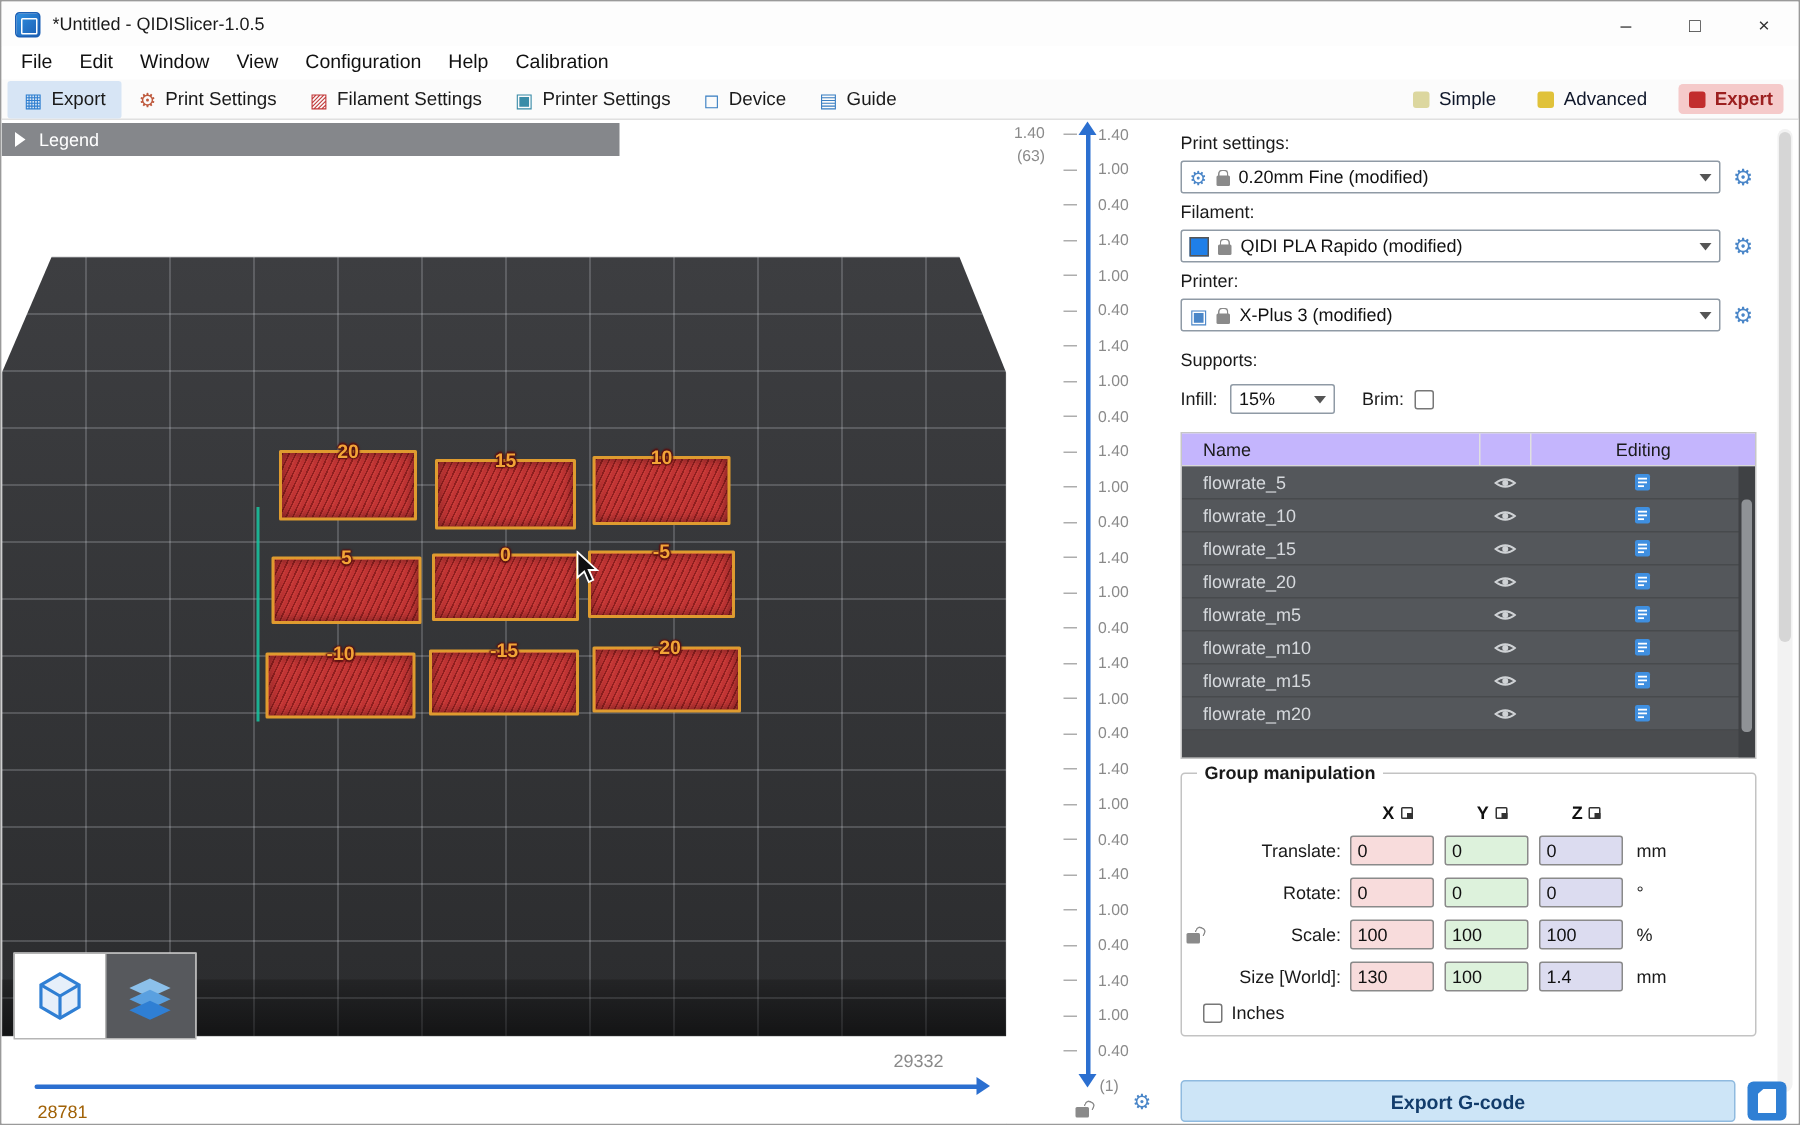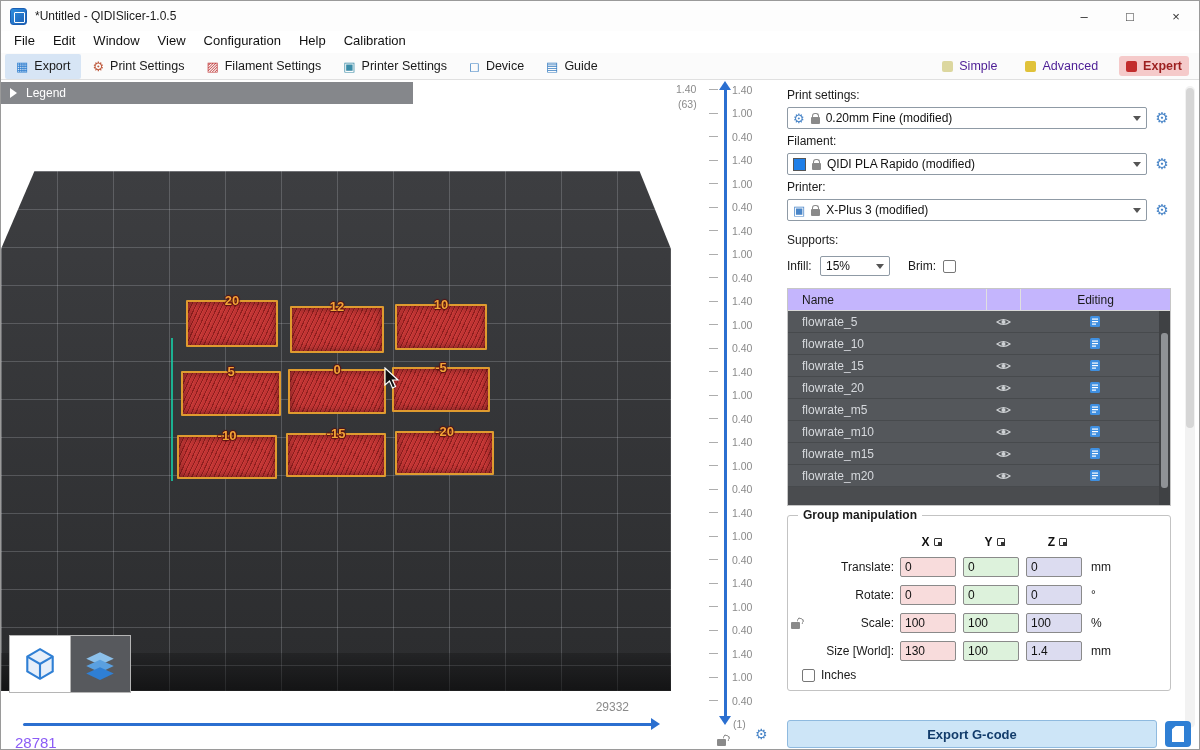--- a/index.html
+++ b/index.html
@@ -18,21 +18,21 @@
   .menubar{position:absolute;left:0;top:30px;width:100%;height:22px;background:#fff;display:flex;align-items:flex-start;padding-left:4px}
   .menu-item{padding:2px 9px;font-size:13px;color:#111}
 
   
   .tabbar{position:absolute;left:0;top:52px;width:100%;height:27px;background:#fbfbfb;border-bottom:1px solid #e0e0e0;display:flex;align-items:center;padding-left:4px}
   .tab{display:flex;align-items:center;gap:6px;height:25px;padding:0 11px;font-size:12.5px;color:#1a1a1a;border-radius:2px}
   .tab.active{background:#d7e5f5}
   .ticon{font-size:13px;line-height:1}
   .c-plater{color:#2f7fd0}.c-print{color:#bf5b3f}.c-filament{color:#c23a3a}.c-printer{color:#3a8ca8}.c-device{color:#3a7fc2}.c-guide{color:#3a7fc2}
   .tab-spacer{flex:1}
-  .mode{display:flex;align-items:center;gap:6px;font-size:12.5px;margin-right:14px;padding:3px 7px;border-radius:3px;color:#4c1d95}
+  .mode{display:flex;align-items:center;gap:6px;font-size:12.5px;margin-right:14px;padding:3px 7px;border-radius:3px;color:#0f172a}
   .mode-dot{width:11px;height:11px;border-radius:2px}
   .dot-simple{background:#dcd79f}.dot-advanced{background:#e0c23a}.dot-expert{background:#c22d2d}
   .mode.expert{background:#f5caca;color:#9c1f1f;font-weight:bold;margin-right:10px}
 
   
   .viewport{position:absolute;left:0;top:79px;width:670px;height:671px;background:#fff;overflow:hidden}
   .legend{position:absolute;left:0;top:2px;width:412px;height:22px;background:rgba(124,126,130,0.93);display:flex;align-items:center;gap:9px;padding:0 9px;z-index:6}
   .legend-arrow{width:0;height:0;border-top:5px solid transparent;border-bottom:5px solid transparent;border-left:7px solid #fff}
   .legend-text{color:#fff;font-size:12px}
   .bed{position:absolute;left:0;top:91px;width:670px;height:520px;
@@ -61,21 +61,21 @@
   .sel-line{position:absolute;left:170px;top:258px;width:2px;height:143px;background:#17c7a2;opacity:.85;z-index:4}
   .cursor{position:absolute;left:383px;top:287px;z-index:9}
 
   .viewbtns{position:absolute;left:8px;top:555px;width:122px;height:58px;border:1px solid #b5b5b5;background:#fff;display:flex;z-index:5}
   .vb-cell{flex:1;display:flex;align-items:center;justify-content:center}
   .vb-cell.dark{background:#57595d;border-left:1px solid #b5b5b5}
 
   .hline{position:absolute;left:22px;top:643px;width:630px;height:3px;background:#2b6fd0;border-radius:2px;z-index:5}
   .harrow{position:absolute;left:650px;top:638px;width:0;height:0;border-top:6px solid transparent;border-bottom:6px solid transparent;border-left:9px solid #2b6fd0;z-index:5}
   .hmax{position:absolute;left:553px;top:620px;width:75px;text-align:right;font-size:12px;color:#8a8a8a;z-index:5}
-  .hmin{position:absolute;left:14px;top:654px;font-size:15px;color:#8b5cf6;z-index:5}
+  .hmin{position:absolute;left:24px;top:654px;font-size:12px;color:#a16207;z-index:5}
 
   
   .slider-col{position:absolute;left:670px;top:79px;width:110px;height:671px;background:#fff}
   .cur-h{position:absolute;left:5px;top:3px;font-size:10.5px;color:#8a8a8a}
   .cur-l{position:absolute;left:7px;top:18px;font-size:10.5px;color:#8a8a8a}
   .vline{position:absolute;left:53px;top:10px;width:3px;height:626px;background:#2b6fd0}
   .varrow-up{position:absolute;left:48px;top:1px;width:0;height:0;border-left:6px solid transparent;border-right:6px solid transparent;border-bottom:9px solid #2b6fd0}
   .varrow-dn{position:absolute;left:48px;top:636px;width:0;height:0;border-left:6px solid transparent;border-right:6px solid transparent;border-top:9px solid #2b6fd0}
   .vticks{position:absolute;left:30px;top:4px;width:78px;height:622px;display:flex;flex-direction:column;justify-content:space-between}
   .vtick{display:flex;align-items:center;height:11px;padding-left:8px}
@@ -222,21 +222,21 @@
 
     <div class="bed"></div>
 
     <div class="objects">
 
         <div class="obj">
           <span class="lbl">20</span>
         </div>
 
         <div class="obj">
-          <span class="lbl">12</span>
+          <span class="lbl">15</span>
         </div>
 
         <div class="obj">
           <span class="lbl">10</span>
         </div>
 
         <div class="obj">
           <span class="lbl">5</span>
         </div>
 

